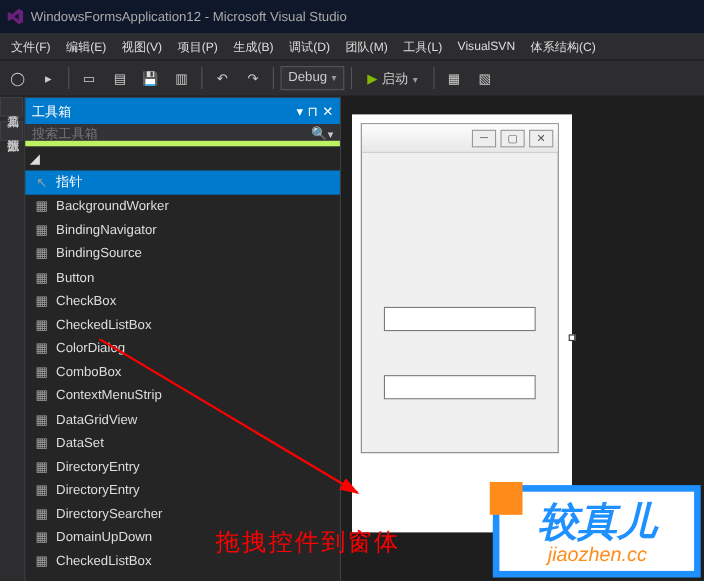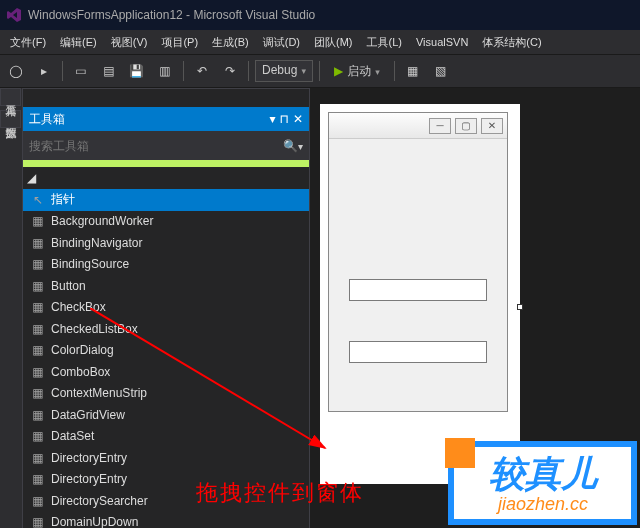--- a/index.html
+++ b/index.html
@@ -11,23 +11,23 @@
   .toolbar { height: 34px; background: #2d2d30; border-top: 1px solid #1a1a1a; border-bottom: 1px solid #1a1a1a; display: flex; align-items: center; padding: 0 4px; gap: 4px; font-size: 12px; color: #ccc; }
   .toolbar .btn { width: 24px; height: 24px; display: flex; align-items: center; justify-content: center; }
   .toolbar .sep { width: 1px; height: 20px; background: #555; margin: 0 2px; }
   .toolbar .combo { background: #333337; border: 1px solid #555; padding: 2px 6px; display: flex; align-items: flex-start; gap: 4px; height: 22px; }
   .toolbar .start { display: flex; align-items: center; gap: 4px; padding: 2px 8px; }
   .toolbar .start .play { color: #7fba00; }
   .content { position: absolute; top: 88px; left: 0; right: 0; bottom: 0; background: #1e1e1e; }
   .vtab { position: absolute; left: 0; top: 0; width: 22px; height: 100%; background: #2d2d30; }
   .vtab .tab { writing-mode: vertical-rl; font-size: 11px; padding: 8px 2px; background: #333337; color: #ccc; border: 1px solid #3f3f46; }
   .toolbox { position: absolute; left: 22px; top: 0; width: 288px; background: #252526; border: 1px solid #3f3f46; z-index: 10; }
-  .toolbox-hdr { height: 24px; background: #007acc; display: flex; align-items: center; justify-content: space-between; padding: 0 6px; font-size: 12px; color: #fff; margin-top: 18px; }
+  .toolbox-hdr { height: 24px; background: #007acc; display: flex; align-items: center; justify-content: space-between; padding: 0 6px; font-size: 12px; color: #fff; }
   .toolbox-hdr .ctrls { display: flex; gap: 4px; }
-  .toolbox-search { height: 36px; background: #333337; border-bottom: 7px solid #bef264; display: flex; align-items: center; padding: 0 6px; font-size: 12px; position: relative; }
+  .toolbox-search { height: 20px; background: #333337; border-bottom: 5px solid #bef264; display: flex; align-items: center; padding: 0 6px; font-size: 12px; position: relative; }
   .toolbox-search input { background: transparent; border: none; color: #ccc; width: 100%; outline: none; font-size: 12px; }
   .toolbox-search .mag { position: absolute; right: 6px; color: #ccc; }
   .toolbox-cat { height: 22px; display: flex; align-items: center; padding: 0 4px; font-size: 12px; background: #252526; color: #ddd; gap: 4px; }
   .toolbox-list { font-size: 12px; }
   .toolbox-item { height: 21.5px; display: flex; align-items: center; padding: 0 4px 0 28px; gap: 8px; color: #ddd; position: relative; }
   .toolbox-item.sel { background: #007acc; color: #fff; }
   .toolbox-item .ico { position: absolute; left: 8px; width: 14px; height: 14px; display: flex; align-items: center; justify-content: center; color: #a0a0a0; }
   .designer { position: absolute; left: 320px; top: 16px; width: 200px; height: 380px; background: #fff; }
   .form { position: absolute; left: 8px; top: 8px; width: 180px; height: 300px; border: 1px solid #888; background: #f0f0f0; }
   .form-title { height: 26px; background: linear-gradient(#fdfdfd,#e8e8e8); border-bottom: 1px solid #ccc; display: flex; align-items: center; justify-content: flex-end; padding: 0 4px; gap: 4px; }

